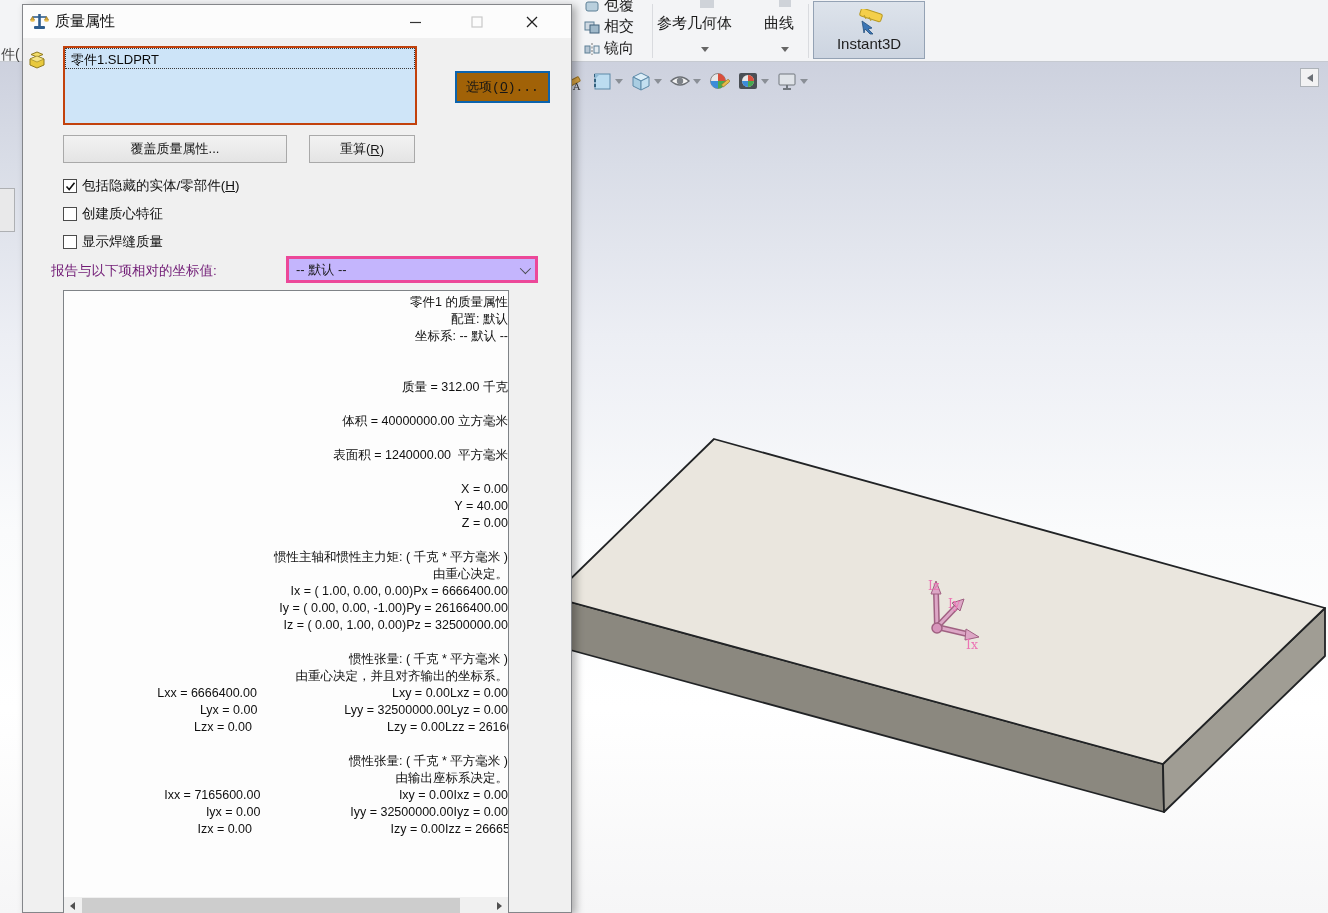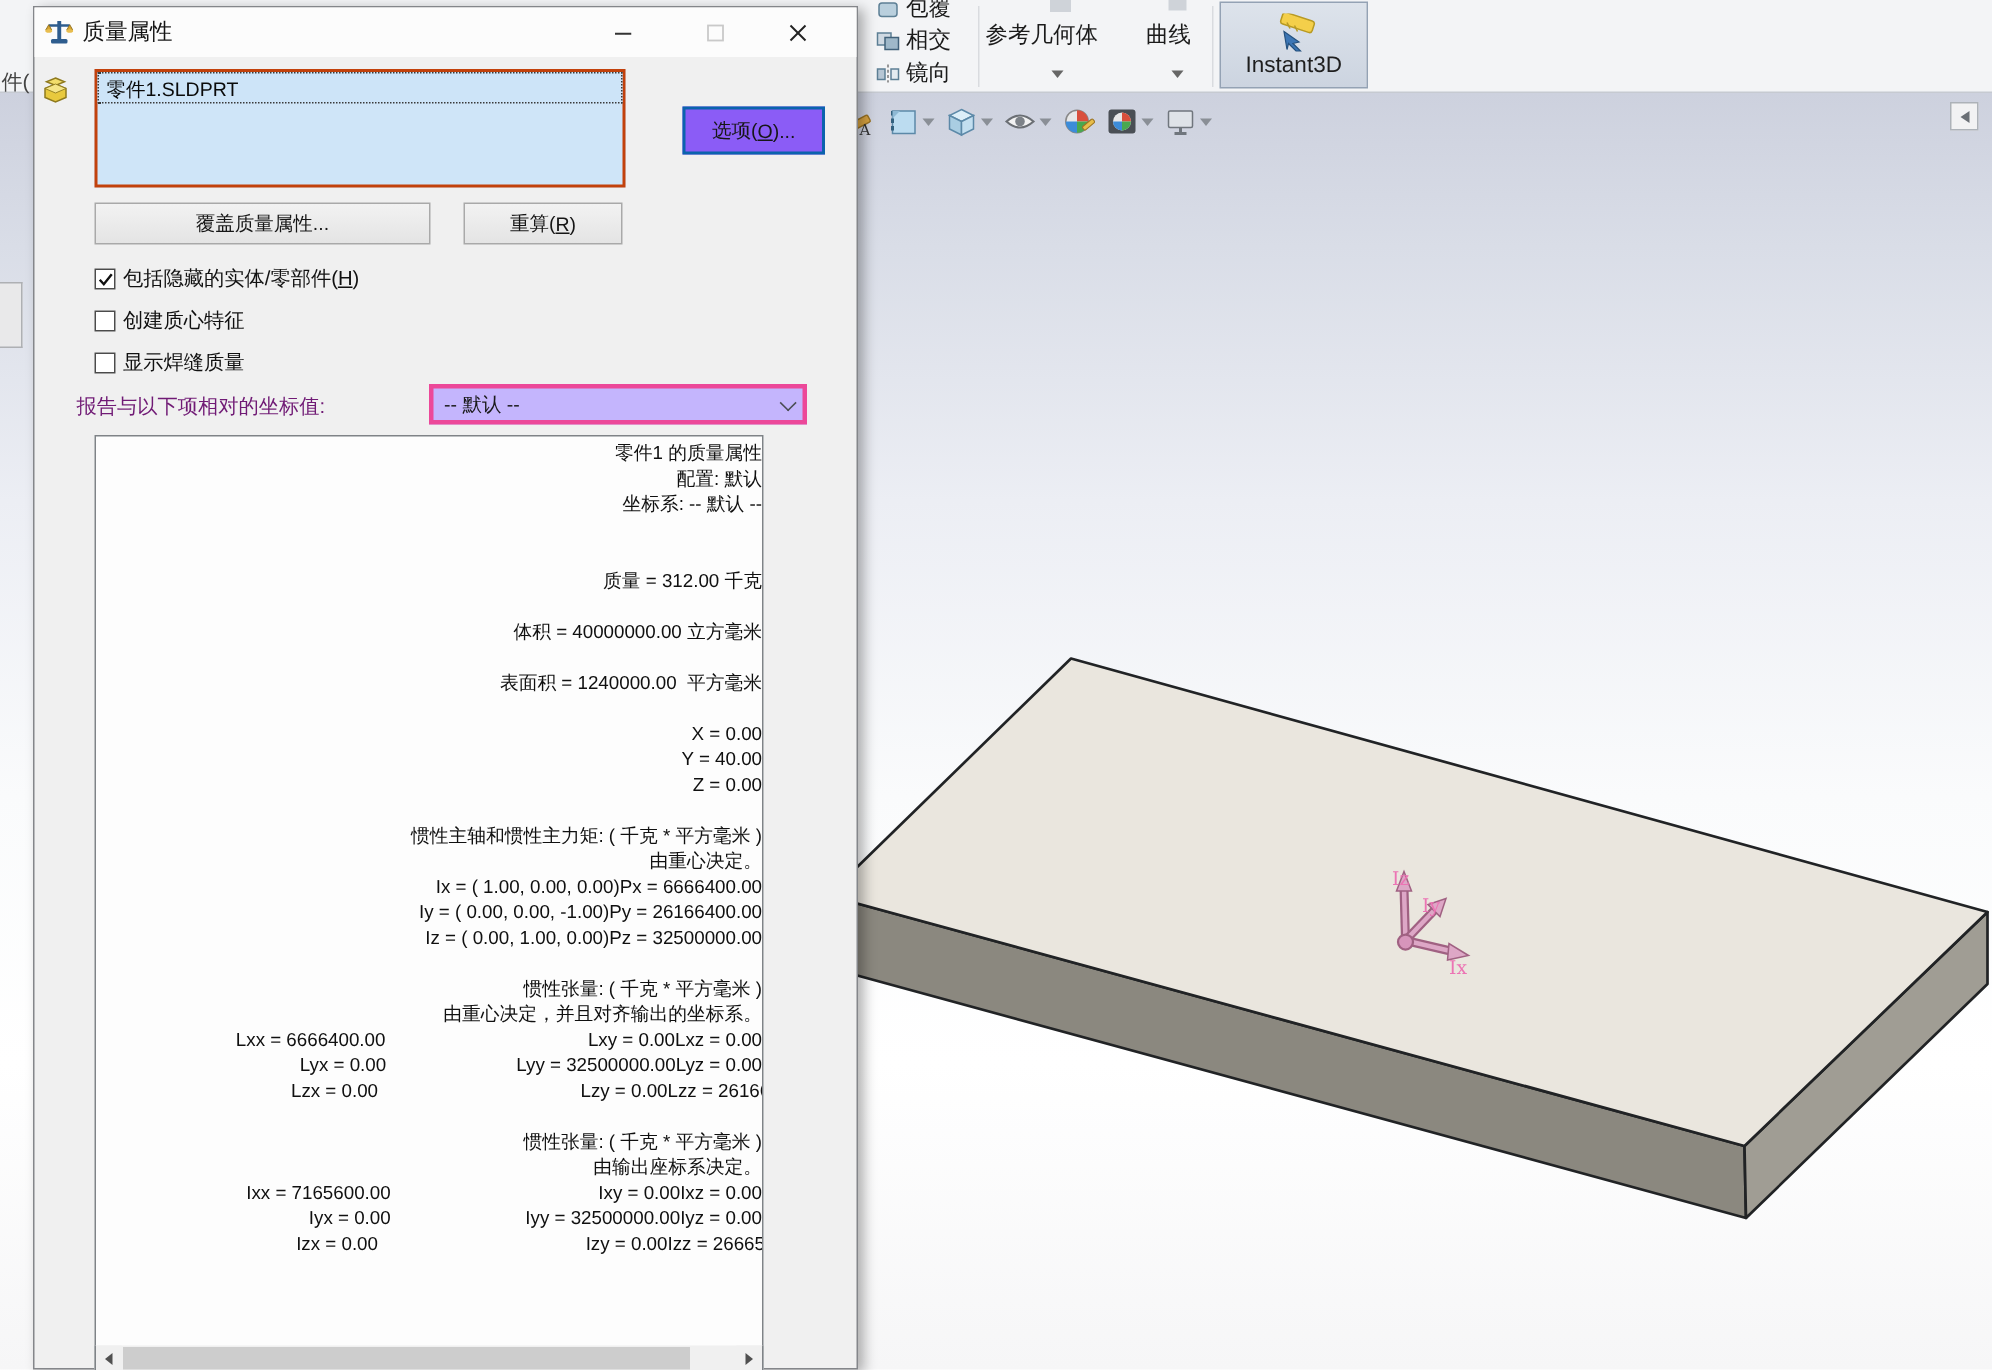--- a/index.html
+++ b/index.html
@@ -8,21 +8,21 @@
 
   
   #toolbar { position:absolute; left:0; top:0; width:1328px; height:62px;
     background:#f3f4f6; border-bottom:1px solid #c6cad1; overflow:hidden; }
   .tb-txt { position:absolute; font-size:15px; color:#1b1b1b; white-space:nowrap; }
   .tb-row { position:absolute; display:flex; align-items:center; gap:4px; }
   .mini-ico { width:16px; height:14px; display:inline-block; }
   .tb-sep { position:absolute; top:4px; width:1px; height:54px; background:#d9dbdf; }
   .caret { width:0; height:0; border-left:4px solid transparent;
     border-right:4px solid transparent; border-top:5px solid #666; }
-  #instant3d { position:absolute; left:813px; top:1px; width:99px; height:58px;
+  #instant3d { position:absolute; left:813px; top:1px; width:112px; height:58px;
     background:linear-gradient(180deg,#dde3eb,#ccd4e0); border:1px solid #94a2b4;
     display:flex; flex-direction:column; align-items:center; justify-content:flex-end;
     padding-bottom:6px; }
   #instant3d .lbl { font-size:15px; color:#1e1e1e; }
   .frag { position:absolute; background:#cfd3d9; }
 
   
   #viewport { position:absolute; left:0; top:62px; width:1328px; height:851px;
     background:linear-gradient(180deg,#cdd1de 0%,#d9dde7 12%,#eceef4 32%,
       #fafbfc 55%,#ffffff 76%,#f6f6f7 100%); }
@@ -59,21 +59,21 @@
   #part-icon { position:absolute; left:4px; top:46px; }
   #filelist { position:absolute; left:40px; top:41px; width:354px; height:79px;
     background:#cfe5f8; border:2px solid #c2410c; }
   #filelist .item { height:21px; line-height:21px; padding:0 5px; font-size:13px;
     color:#0a0a0a; border:1px dotted #3a3a3a; background:#cde4f8; }
 
   .btn { position:absolute; background:linear-gradient(180deg,#f2f2f2,#e4e4e4);
     border:1px solid #a9a9a9; font-size:13px; color:#161616; display:flex;
     align-items:center; justify-content:center; }
   #btn-options { left:432px; top:66px; width:95px; height:32px;
-    border:2px solid #0b63ad; background:#8b5cf6; }
+    border:2px solid #0b63ad; background:#a16207;font-family:Liberation Mono, monospace; }
   #btn-override { left:40px; top:130px; width:224px; height:28px; }
   #btn-recalc { left:286px; top:130px; width:106px; height:28px; }
   .ul { text-decoration:underline; }
 
   .chk-row { position:absolute; left:40px; display:flex; align-items:center; gap:5px; }
   #chk1 { top:172px; } #chk2 { top:200px; } #chk3 { top:228px; }
   .chk-box { width:14px; height:14px; background:#fff; border:1px solid #4b4b4b;
     display:flex; align-items:center; justify-content:center; }
   .chk-row .lab { font-size:13.5px; color:#111; }
 

